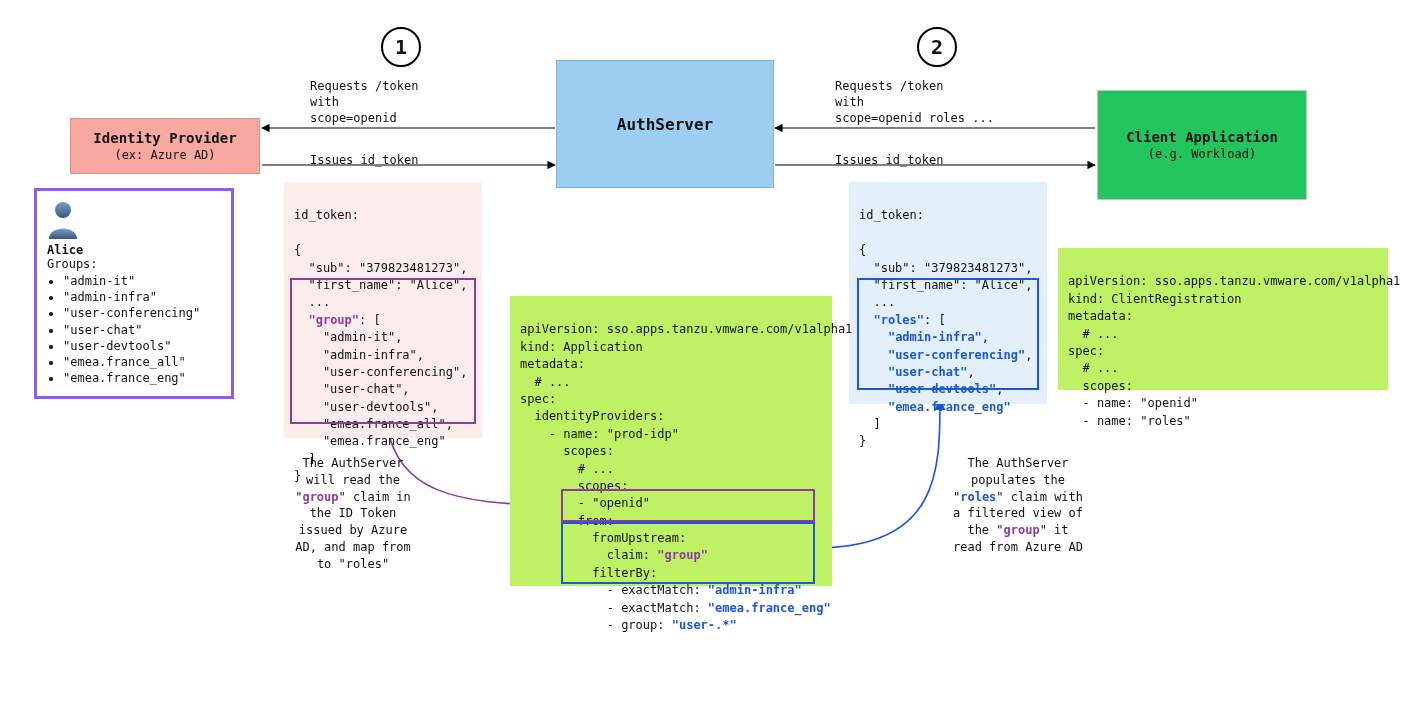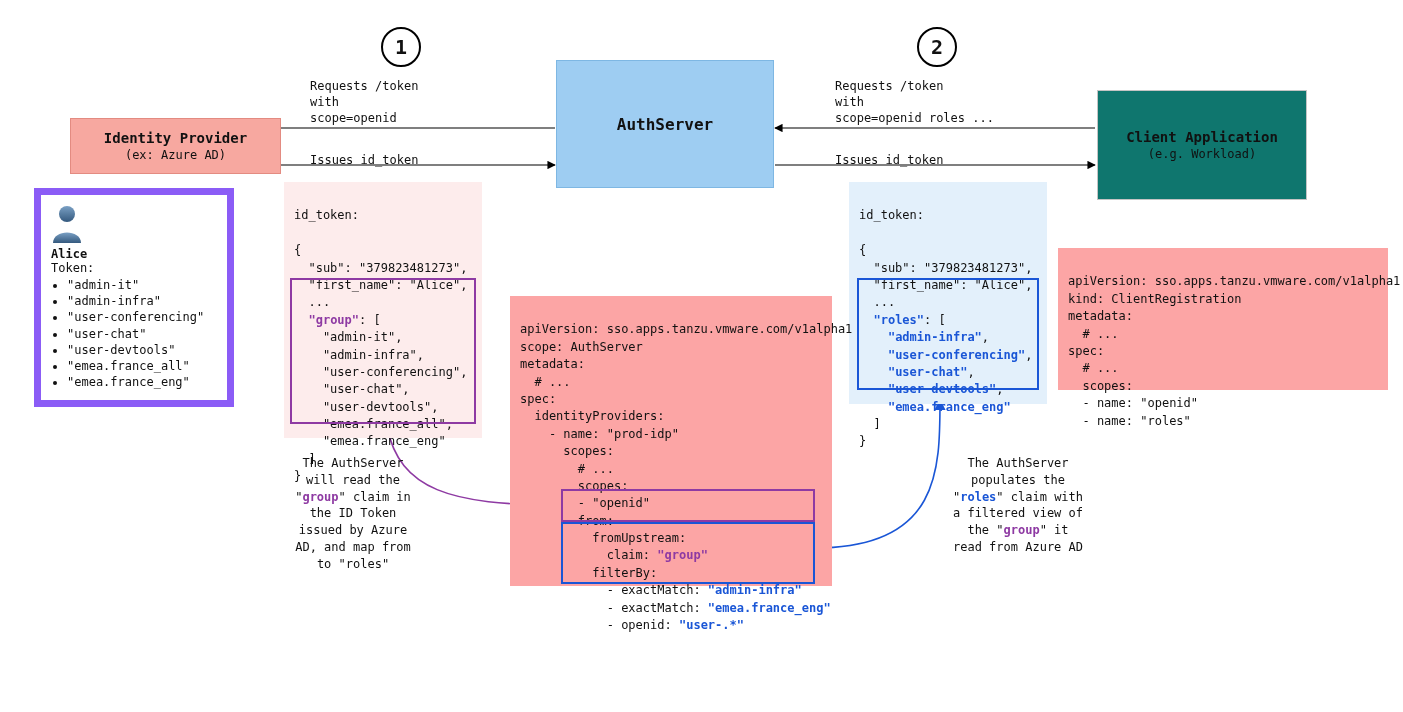--- a/index.html
+++ b/index.html
@@ -27,45 +27,45 @@
     border: 1px solid rgba(0,0,0,0.15);
     text-align: center;
     display: flex; flex-direction: column; align-items: center; justify-content: center;
     box-sizing: border-box;
   }
   .box-title { font-weight: 700; font-size: 14px; }
   .box-sub { font-size: 12px; margin-top: 2px; }
   .idp-box { background: #f7a8a0; border-color: #e38b81; }
   .auth-box { background: #9ecdf2; border-color: #7eb7e3; }
   .auth-box .box-title { font-size: 16px; }
-  .client-box { background: #0f766e; border-color: #c4c4c4; }
+  .client-box { background: #22c55e; border-color: #c4c4c4; }
   .user-card {
     background: #fff;
-    border: 7px solid #8b5cf6;
+    border: 3px solid #8b5cf6;
     padding: 8px 10px 10px 10px;
     box-sizing: border-box;
   }
   .user-card .avatar {
     width: 32px; height: 40px;
     margin-bottom: 4px;
     display: block;
   }
   .user-card .uname { font-weight: 700; margin-top: 2px; }
   .user-card ul { margin: 2px 0 0 0; padding-left: 16px; }
   .user-card li { list-style: disc; line-height: 1.35; white-space: pre; }
   .token-panel {
     padding: 8px 10px;
     box-sizing: border-box;
     line-height: 1.45;
     white-space: pre;
   }
   .token-pink { background: #fdecec; }
   .token-blue { background: #e3f0fb; }
   .yaml-panel {
-    background: #fca5a5;
+    background: #bef264;
     padding: 8px 10px;
     box-sizing: border-box;
     line-height: 1.45;
     white-space: pre;
   }
   .hl-box {
     position: absolute;
     box-sizing: border-box;
     background: transparent;
   }
@@ -107,21 +107,21 @@
   <path d="M 815 548 C 940 548, 940 470, 940 400" fill="none" stroke="#1a56d6" stroke-width="1.6" marker-end="url(#arrow-blue)"></path>
 </svg>
 
 <div class="abs step-badge" style="left:381px; top:27px;">
     <span>1</span>
   </div>
 <div class="abs step-badge" style="left:917px; top:27px;">
     <span>2</span>
   </div>
 
-<div class="abs box idp-box" style="left:70px; top:118px; width:211px; height:56px;">
+<div class="abs box idp-box" style="left:70px; top:118px; width:190px; height:56px;">
   <div class="box-title">Identity Provider</div>
   <div class="box-sub">(ex: Azure AD)</div>
 </div>
 
 <div class="abs box auth-box" style="left:556px; top:60px; width:218px; height:128px;">
   <div class="box-title">AuthServer</div>
 </div>
 
 <div class="abs box client-box" style="left:1097px; top:90px; width:210px; height:110px;">
   <div class="box-title">Client Application</div>
@@ -151,21 +151,21 @@
     <defs>
       <linearGradient id="gAvatar" x1="0" y1="0" x2="0" y2="1">
         <stop offset="0" stop-color="#7aa0c4"></stop>
           <stop offset="1" stop-color="#34597e"></stop>
       </linearGradient>
     </defs>
     <circle cx="16" cy="11" r="8" fill="url(#gAvatar)"></circle>
     <path d="M2 40 C2 26, 30 26, 30 40 Z" fill="url(#gAvatar)"></path>
   </svg>
   <div class="uname">Alice</div>
-  <div>Token:</div>
+  <div>Groups:</div>
   <ul>
     <li>"admin-it"</li>
     <li>"admin-infra"</li>
     <li>"user-conferencing"</li>
     <li>"user-chat"</li>
     <li>"user-devtools"</li>
     <li>"emea.france_all"</li>
     <li>"emea.france_eng"</li>
   </ul>
 </div>
@@ -205,37 +205,37 @@
     <span class="blue">"user-devtools"</span><span>,</span>
     <span class="blue">"emea.france_eng"</span>
 <span>  ]</span>
 <span>}</span>
 </div>
 
 <div class="abs hl-box hl-blue" style="left:857px; top:278px; width:182px; height:112px;"></div>
 
 <div class="abs yaml-panel" style="left:510px; top:296px; width:322px; height:290px;">
 <span>apiVersion: sso.apps.tanzu.vmware.com/v1alpha1</span>
-<span>scope: AuthServer</span>
+<span>kind: Application</span>
 <span>metadata:</span>
 <span>  # ...</span>
 <span>spec:</span>
 <span>  identityProviders:</span>
 <span>    - name: "prod-idp"</span>
 <span>      scopes:</span>
 <span>        # ...</span>
 <span>        scopes:</span>
 <span>        - "openid"</span>
 <span>        from:</span>
 <span>          fromUpstream:</span>
 <span>            claim: </span><span class="purple">"group"</span>
 <span>          filterBy:</span>
 <span>            - exactMatch: </span><span class="blue">"admin-infra"</span>
 <span>            - exactMatch: </span><span class="blue">"emea.france_eng"</span>
-<span>            - openid: </span><span class="blue">"user-.*"</span>
+<span>            - group: </span><span class="blue">"user-.*"</span>
 </div>
 
 <div class="abs hl-box hl-purple" style="left:561px; top:489px; width:254px; height:33px;"></div>
 <div class="abs hl-box hl-blue" style="left:561px; top:522px; width:254px; height:62px;"></div>
 
 <div class="abs yaml-panel" style="left:1058px; top:248px; width:330px; height:142px;">
 <span>apiVersion: sso.apps.tanzu.vmware.com/v1alpha1</span>
 <span>kind: ClientRegistration</span>
 <span>metadata:</span>
 <span>  # ...</span>

